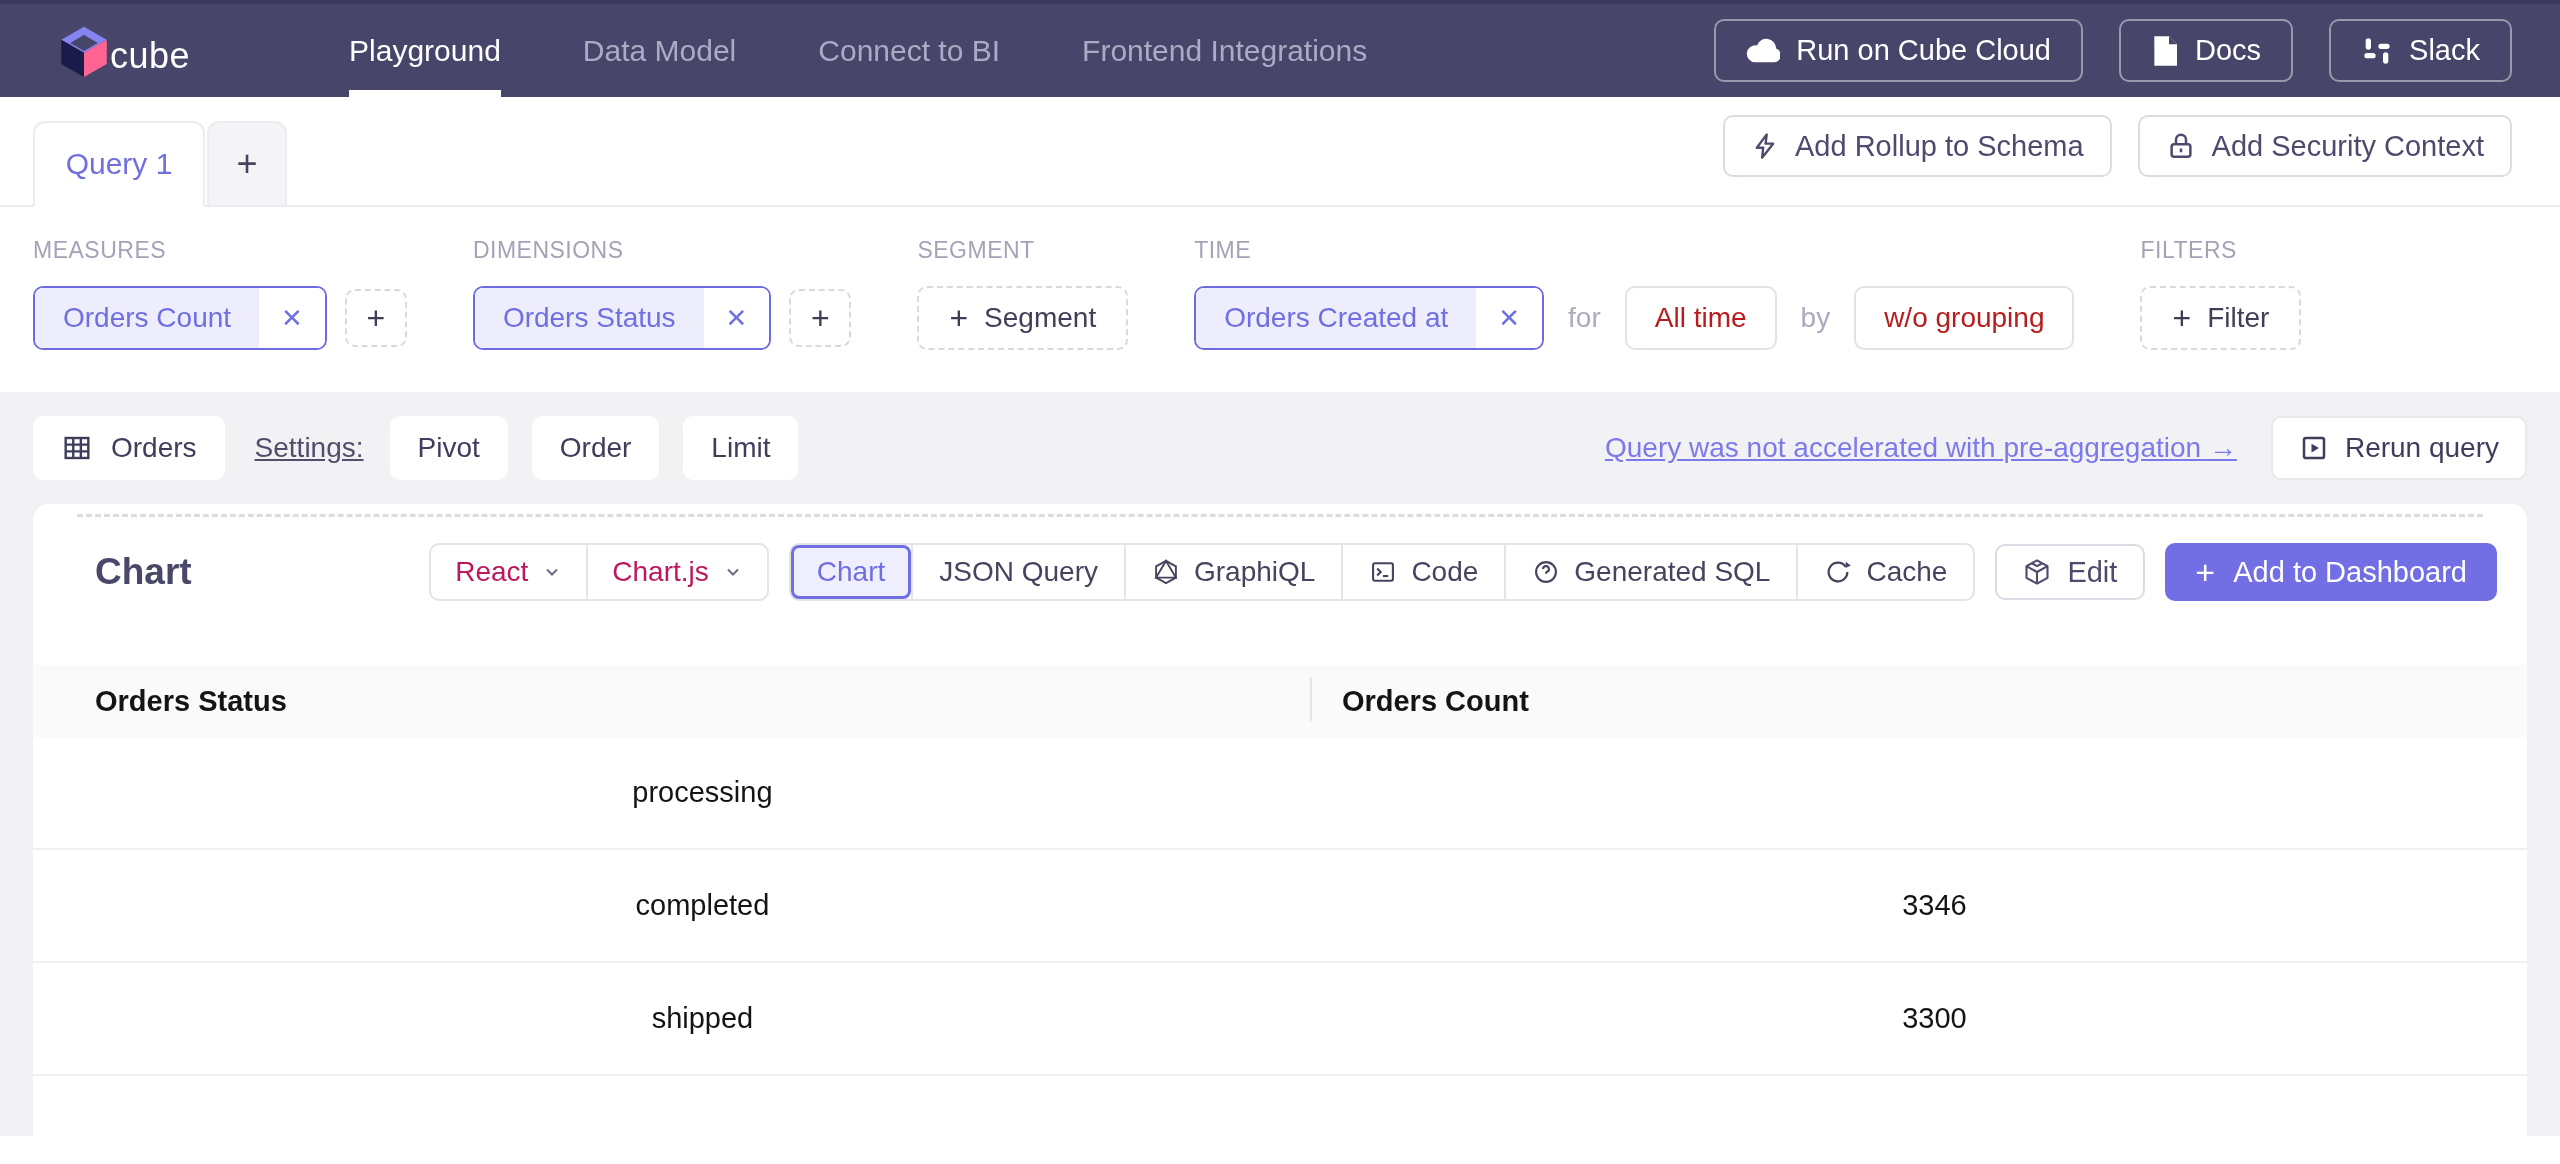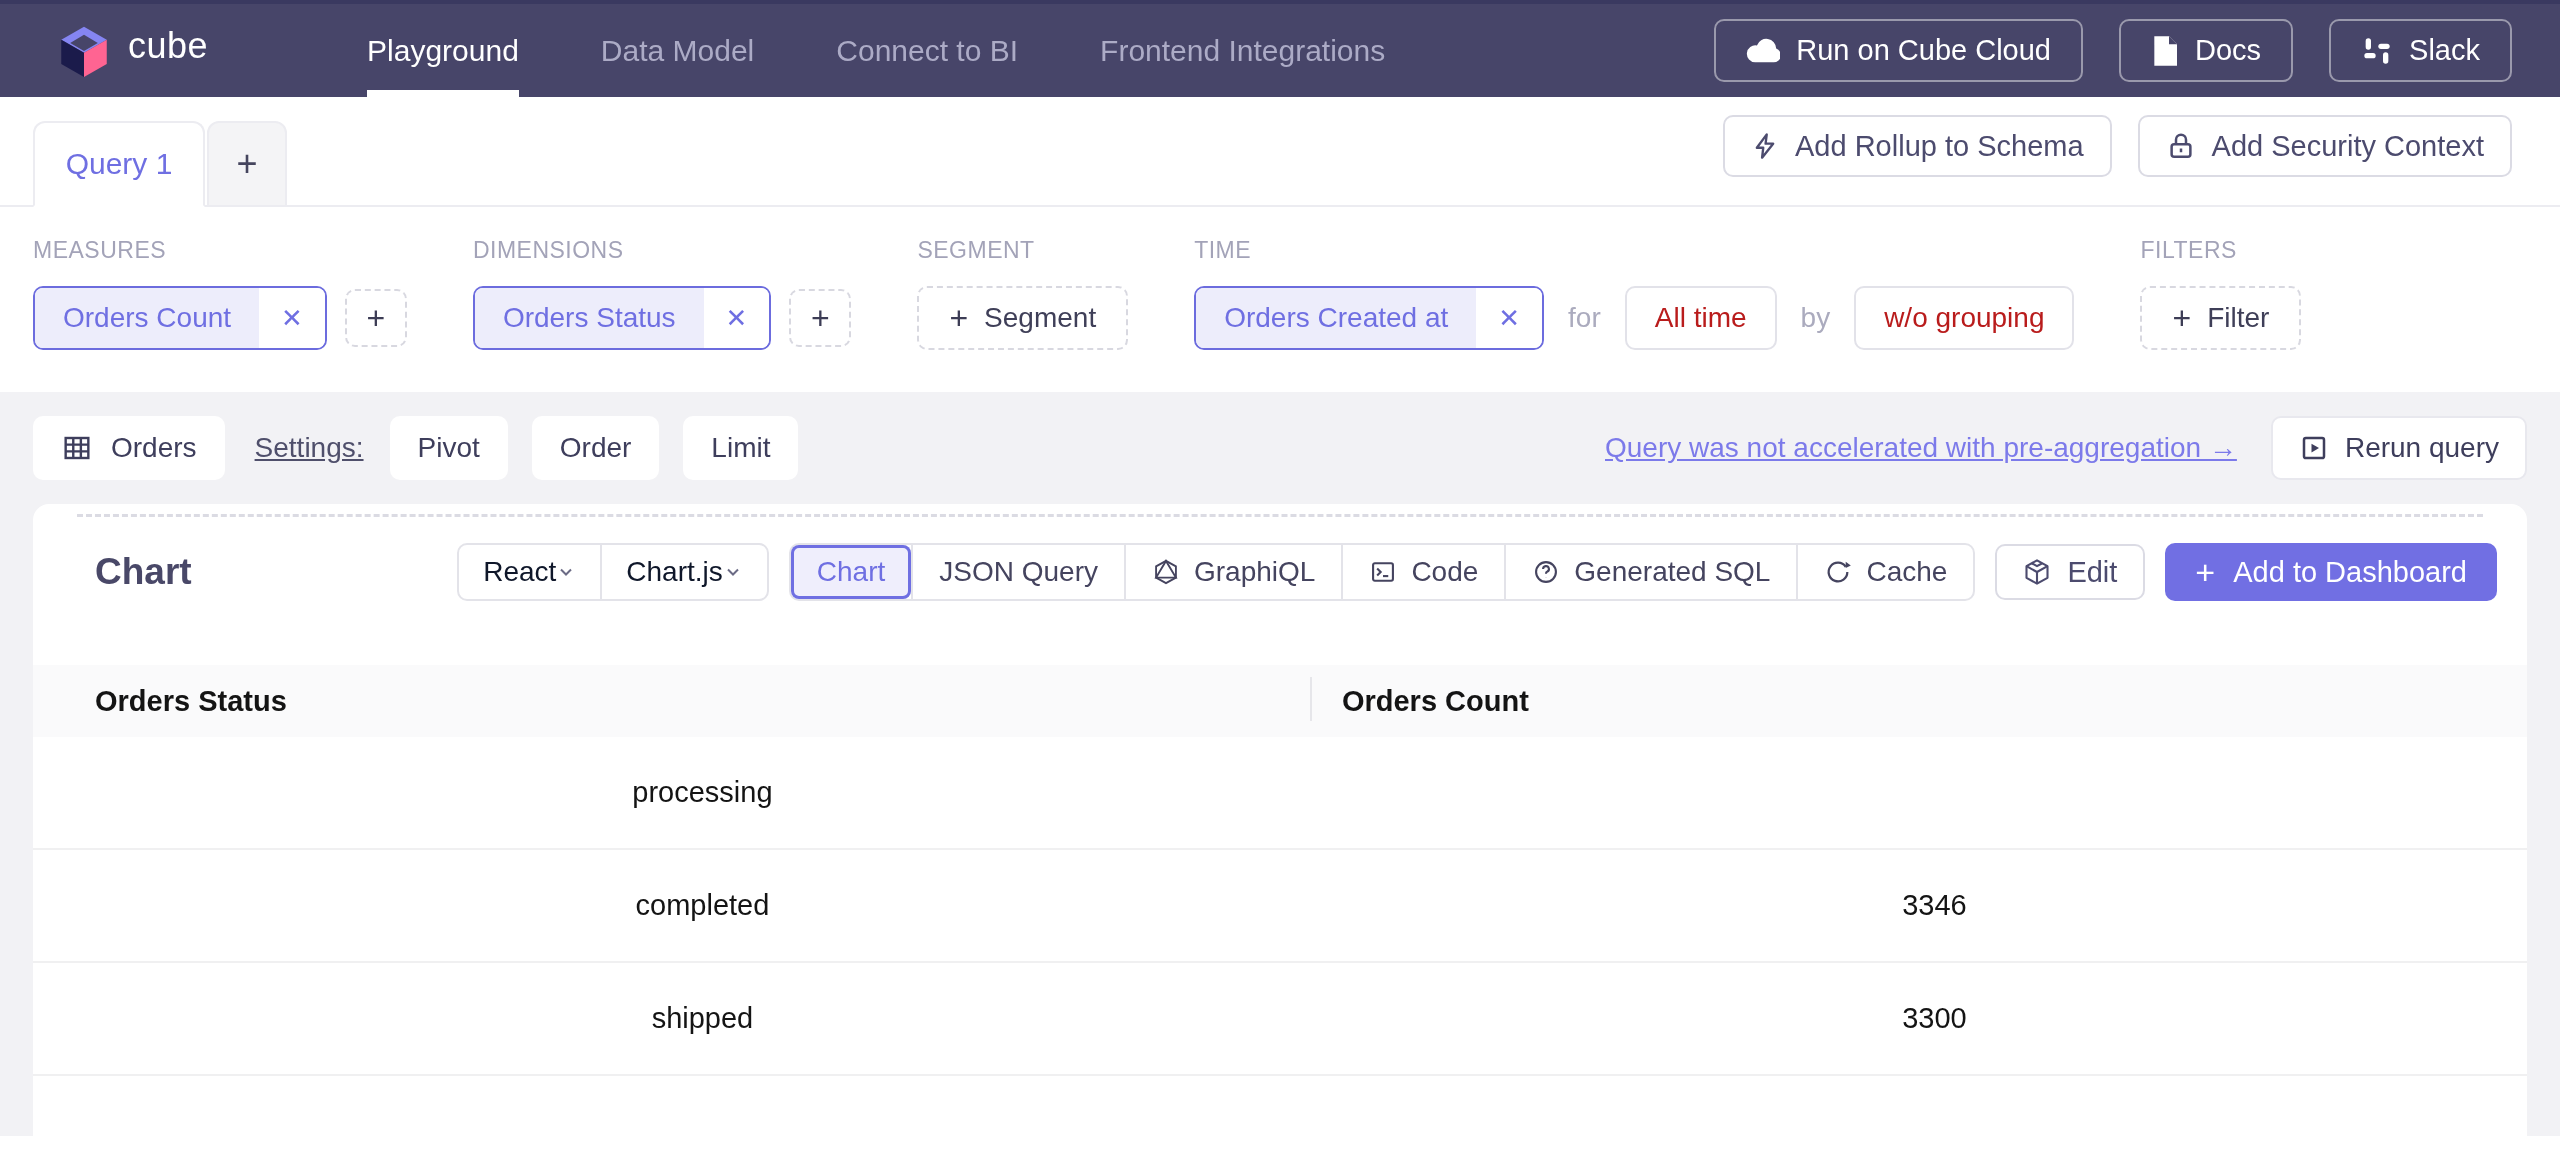--- a/index.html
+++ b/index.html
@@ -2,21 +2,21 @@
 <html><head>
 <meta charset="utf-8">
 <style>
   * { margin:0; padding:0; box-sizing:border-box; }
   html,body { width:2560px; height:1164px; overflow:hidden; background:#fff;
     font-family:"Liberation Sans", sans-serif; color:#32324A; }
 
   
   .navbar { height:97px; background:#474569; display:flex; align-items:center;
     padding:0 48px 0 58px; border-top:4px solid #3A3960; }
-  .brand { display:flex; align-items:flex-start; gap:18px; }
+  .brand { display:flex; align-items:flex-end; }
   .brand-name { color:#fff; font-size:36px; font-weight:500; letter-spacing:.5px; }
   .nav-items { display:flex; height:93px; margin-left:118px; }
   .nav-item { position:relative; display:flex; align-items:center; padding:0 41px;
     font-size:30px; color:#ACABC6; cursor:pointer; }
   .nav-item.active { color:#fff; }
   .nav-item.active::after { content:""; position:absolute; left:41px; right:41px;
     bottom:0; height:7px; background:#fff; }
   .nav-actions { margin-left:auto; display:flex; gap:36px; }
   .nav-btn { display:flex; align-items:center; gap:16px; height:63px; padding:0 30px;
     border:2px solid rgba(255,255,255,.45); border-radius:10px; color:#fff;
@@ -77,22 +77,22 @@
     font-size:28px; cursor:pointer; }
 
   .card { flex:1; margin:0 33px; background:#fff; border-radius:16px 16px 0 0; }
   .drag-strip { height:0; border-top:3px dashed #DBDBE3; margin:10px 44px 0; }
   .card-head { display:flex; justify-content:space-between; align-items:center;
     padding:26px 30px 0 62px; }
   .card-title { font-size:37px; font-weight:600; color:#494868; }
   .toolbar { display:flex; align-items:center; gap:20px; }
   .select-group, .seg-group { display:flex; align-items:stretch; height:58px;
     border:2px solid #E3E3E9; border-radius:10px; background:#fff; }
-  .select-item { display:flex; align-items:center; padding:0 24px;
-    font-size:28px; color:#0f172a; cursor:pointer; }
+  .select-item { display:flex; align-items:center; gap:14px; padding:0 24px;
+    font-size:28px; color:#be185d; cursor:pointer; }
   .select-item + .select-item { border-left:2px solid #E3E3E9; }
   .seg { display:flex; align-items:center; gap:14px; padding:0 26px; font-size:28px;
     color:#45445F; cursor:pointer; }
   .seg + .seg { border-left:2px solid #E3E3E9; }
   .seg.active { background:#EFEEFC; color:#6F6FE2; border-radius:8px;
     box-shadow:inset 0 0 0 3px #6F6FE2; border-left:none; }
   .primary-btn { display:flex; align-items:center; gap:18px; height:58px; padding:0 30px;
     background:#716FE3; border:none; border-radius:10px; color:#fff; font-size:29px;
     cursor:pointer; }
   .primary-btn .plus-glyph { color:#fff; font-weight:300; font-size:34px; }

